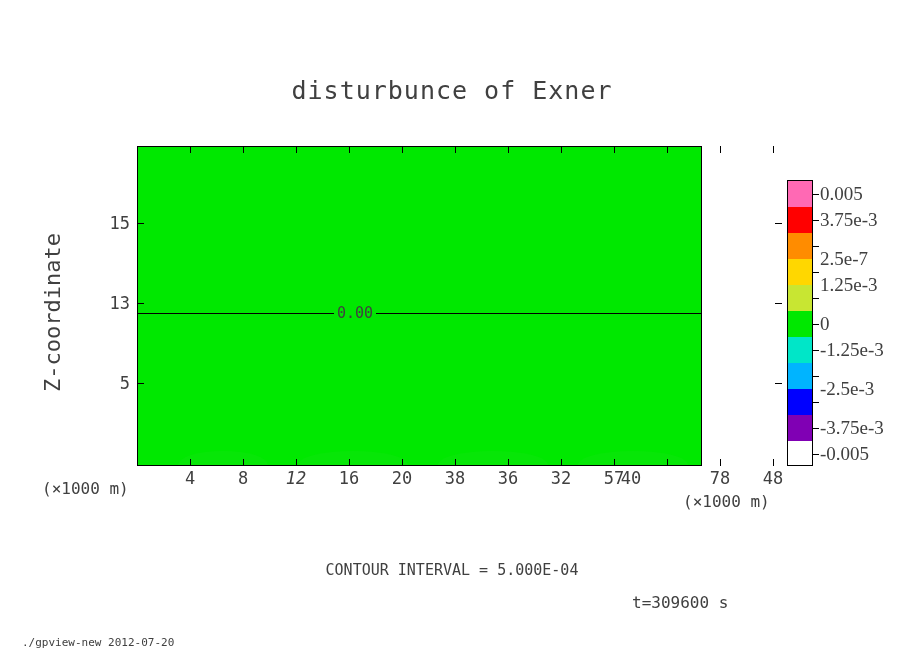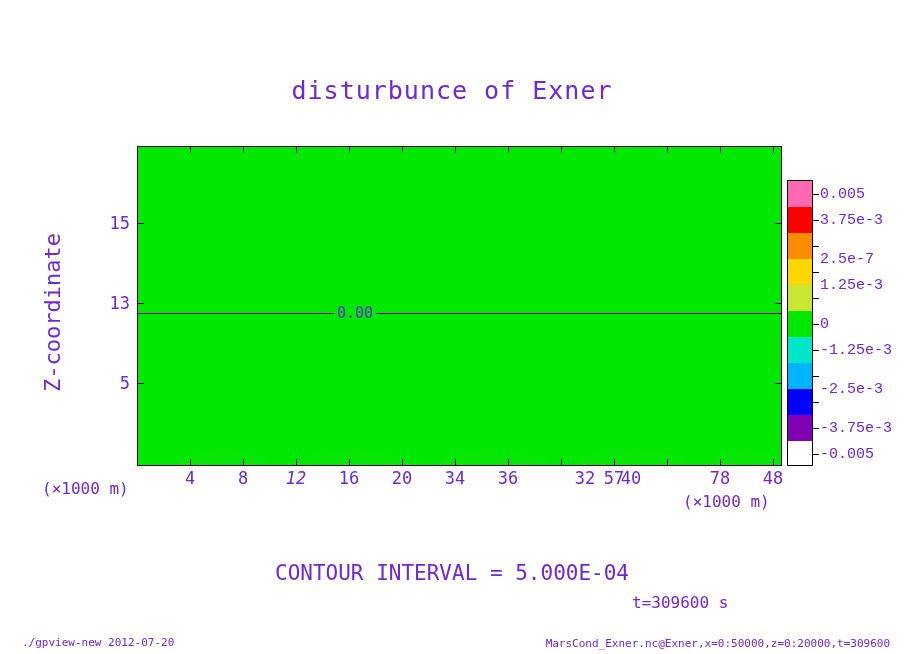--- a/index.html
+++ b/index.html
@@ -6,41 +6,41 @@
     margin: 0;
     padding: 0;
     background: #ffffff;
   }
   #root {
     position: relative;
     width: 904px;
     height: 654px;
     background: #ffffff;
     font-family: "DejaVu Sans Mono", monospace;
-    color: #6d28d9;
+    color: #404040;
     overflow: hidden;
   }
 
   .title {
     position: absolute;
     left: 0;
     top: 76px;
     width: 904px;
     text-align: center;
     font-size: 25px;
     letter-spacing: 1px;
     font-family: "DejaVu Sans Mono", monospace;
   }
 
   
   .plot-frame {
     position: absolute;
     left: 137px;
     top: 146px;
-    width: 645px;
+    width: 565px;
     height: 320px;
     border: 1px solid #000;
     box-sizing: border-box;
     background: #00e800;
     overflow: hidden;
   }
   .plot-fill {
     position: absolute;
     inset: 0;
     background: #00e800;
@@ -172,34 +172,34 @@
   .cbar-tick {
     position: absolute;
     left: 813px;
     width: 6px;
     height: 1px;
     background: #000;
   }
   .cbar-label {
     position: absolute;
     left: 820px;
-    font-size: 15px;
+    font-size: 19px;
     transform: translateY(-50%);
     white-space: nowrap;
-    font-family: Liberation Mono, monospace;
+    font-family: Liberation Serif, serif;
   }
 
   
   .contour-interval {
     position: absolute;
     left: 0;
     top: 561px;
     width: 904px;
     text-align: center;
-    font-size: 21px;
+    font-size: 15px;
     font-family: "DejaVu Sans Mono", monospace;
   }
   .time-stamp {
     position: absolute;
     left: 632px;
     top: 593px;
     font-size: 16px;
     font-family: "DejaVu Sans Mono", monospace;
   }
   .foot-left {
@@ -259,23 +259,23 @@
   <div class="tick-x-bottom" style="left:614px;"></div>
   <div class="tick-x-bottom" style="left:667px;"></div>
   <div class="tick-x-bottom" style="left:720px;"></div>
   <div class="tick-x-bottom" style="left:773px;"></div>
 
   <div class="xlabel-val" style="left:190px;">4</div>
   <div class="xlabel-val" style="left:243px;">8</div>
   <div class="xlabel-val" style="left:296px;font-style:italic;">12</div>
   <div class="xlabel-val" style="left:349px;">16</div>
   <div class="xlabel-val" style="left:402px;">20</div>
-  <div class="xlabel-val" style="left:455px;">34</div>
+  <div class="xlabel-val" style="left:455px;">38</div>
   <div class="xlabel-val" style="left:508px;">36</div>
-  <div class="xlabel-val" style="left:585px;">32</div>
+  <div class="xlabel-val" style="left:561px;">32</div>
   <div class="xlabel-val" style="left:614px;">57</div>
   <div class="xlabel-val" style="left:631px;">40</div>
   <div class="xlabel-val" style="left:720px;">78</div>
   <div class="xlabel-val" style="left:773px;">48</div>
 
   <div class="tick-y" style="top:383px;"></div>
   <div class="tick-y" style="top:303px;"></div>
   <div class="tick-y" style="top:223px;"></div>
   <div class="tick-y-right" style="top:383px;"></div>
   <div class="tick-y-right" style="top:303px;"></div>
@@ -321,15 +321,14 @@
   <div class="cbar-label" style="top:324px;">0</div>
   <div class="cbar-label" style="top:350px;">-1.25e-3</div>
   <div class="cbar-label" style="top:389px;">-2.5e-3</div>
   <div class="cbar-label" style="top:428px;">-3.75e-3</div>
   <div class="cbar-label" style="top:454px;">-0.005</div>
 
   <div class="contour-interval">CONTOUR INTERVAL = 5.000E-04</div>
   <div class="time-stamp">t=309600 s</div>
 
   <div class="foot-left">./gpview-new  2012-07-20</div>
-  <div class="foot-right">MarsCond_Exner.nc@Exner,x=0:50000,z=0:20000,t=309600</div>
 
 </div>
 
 </body></html>

